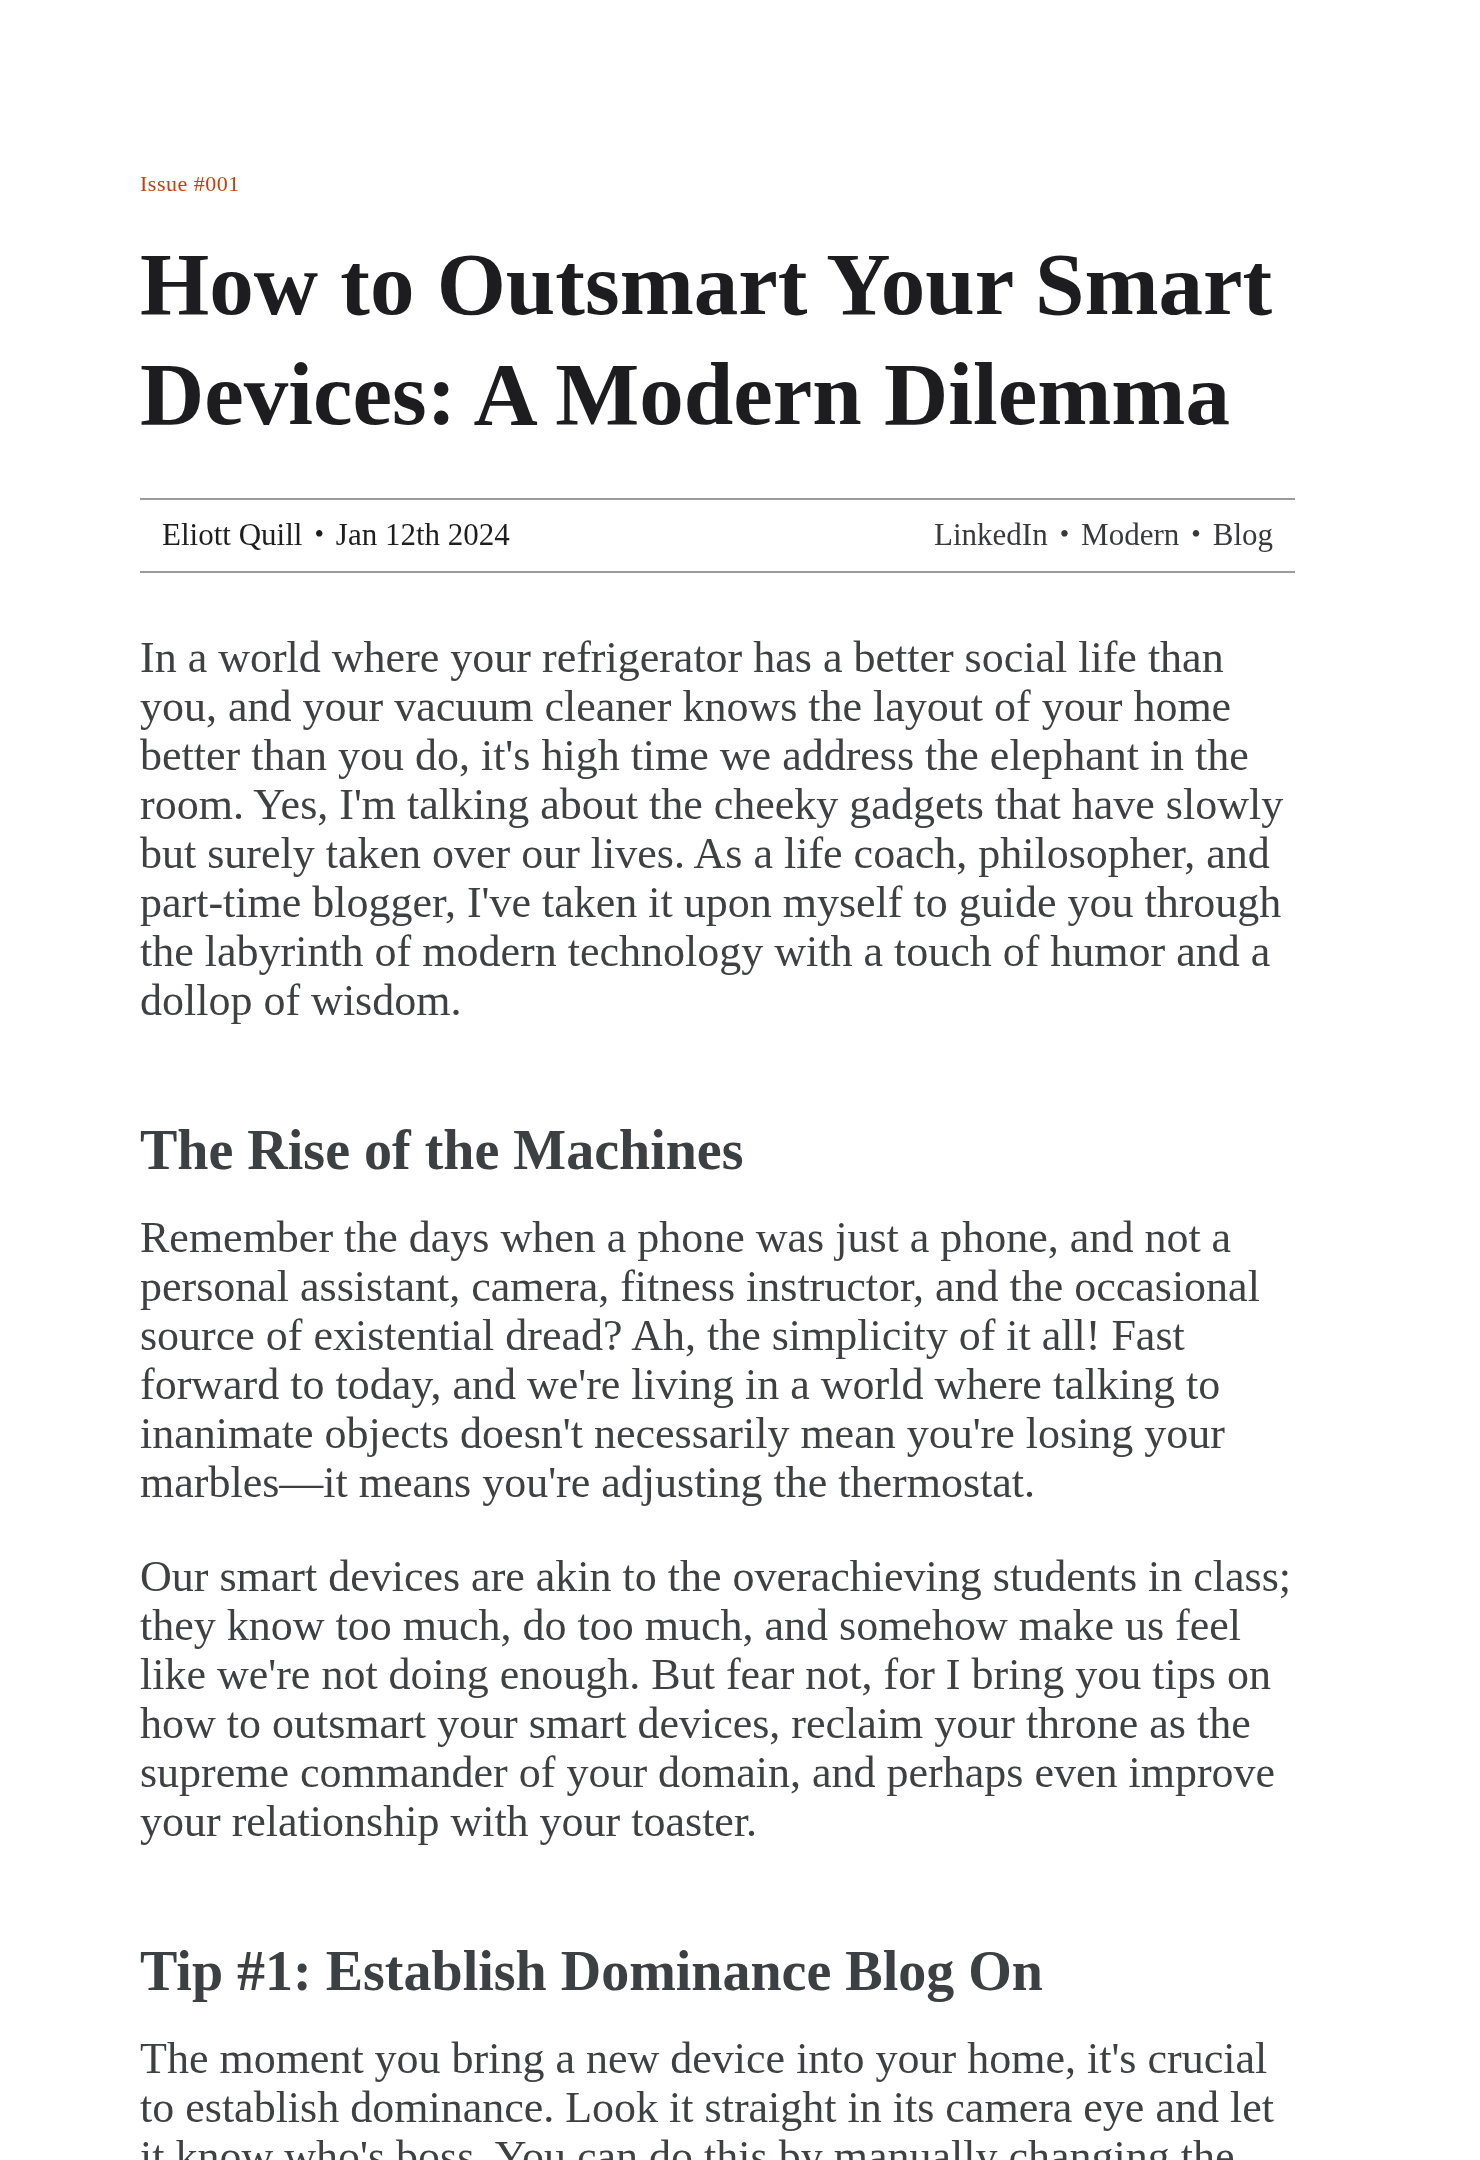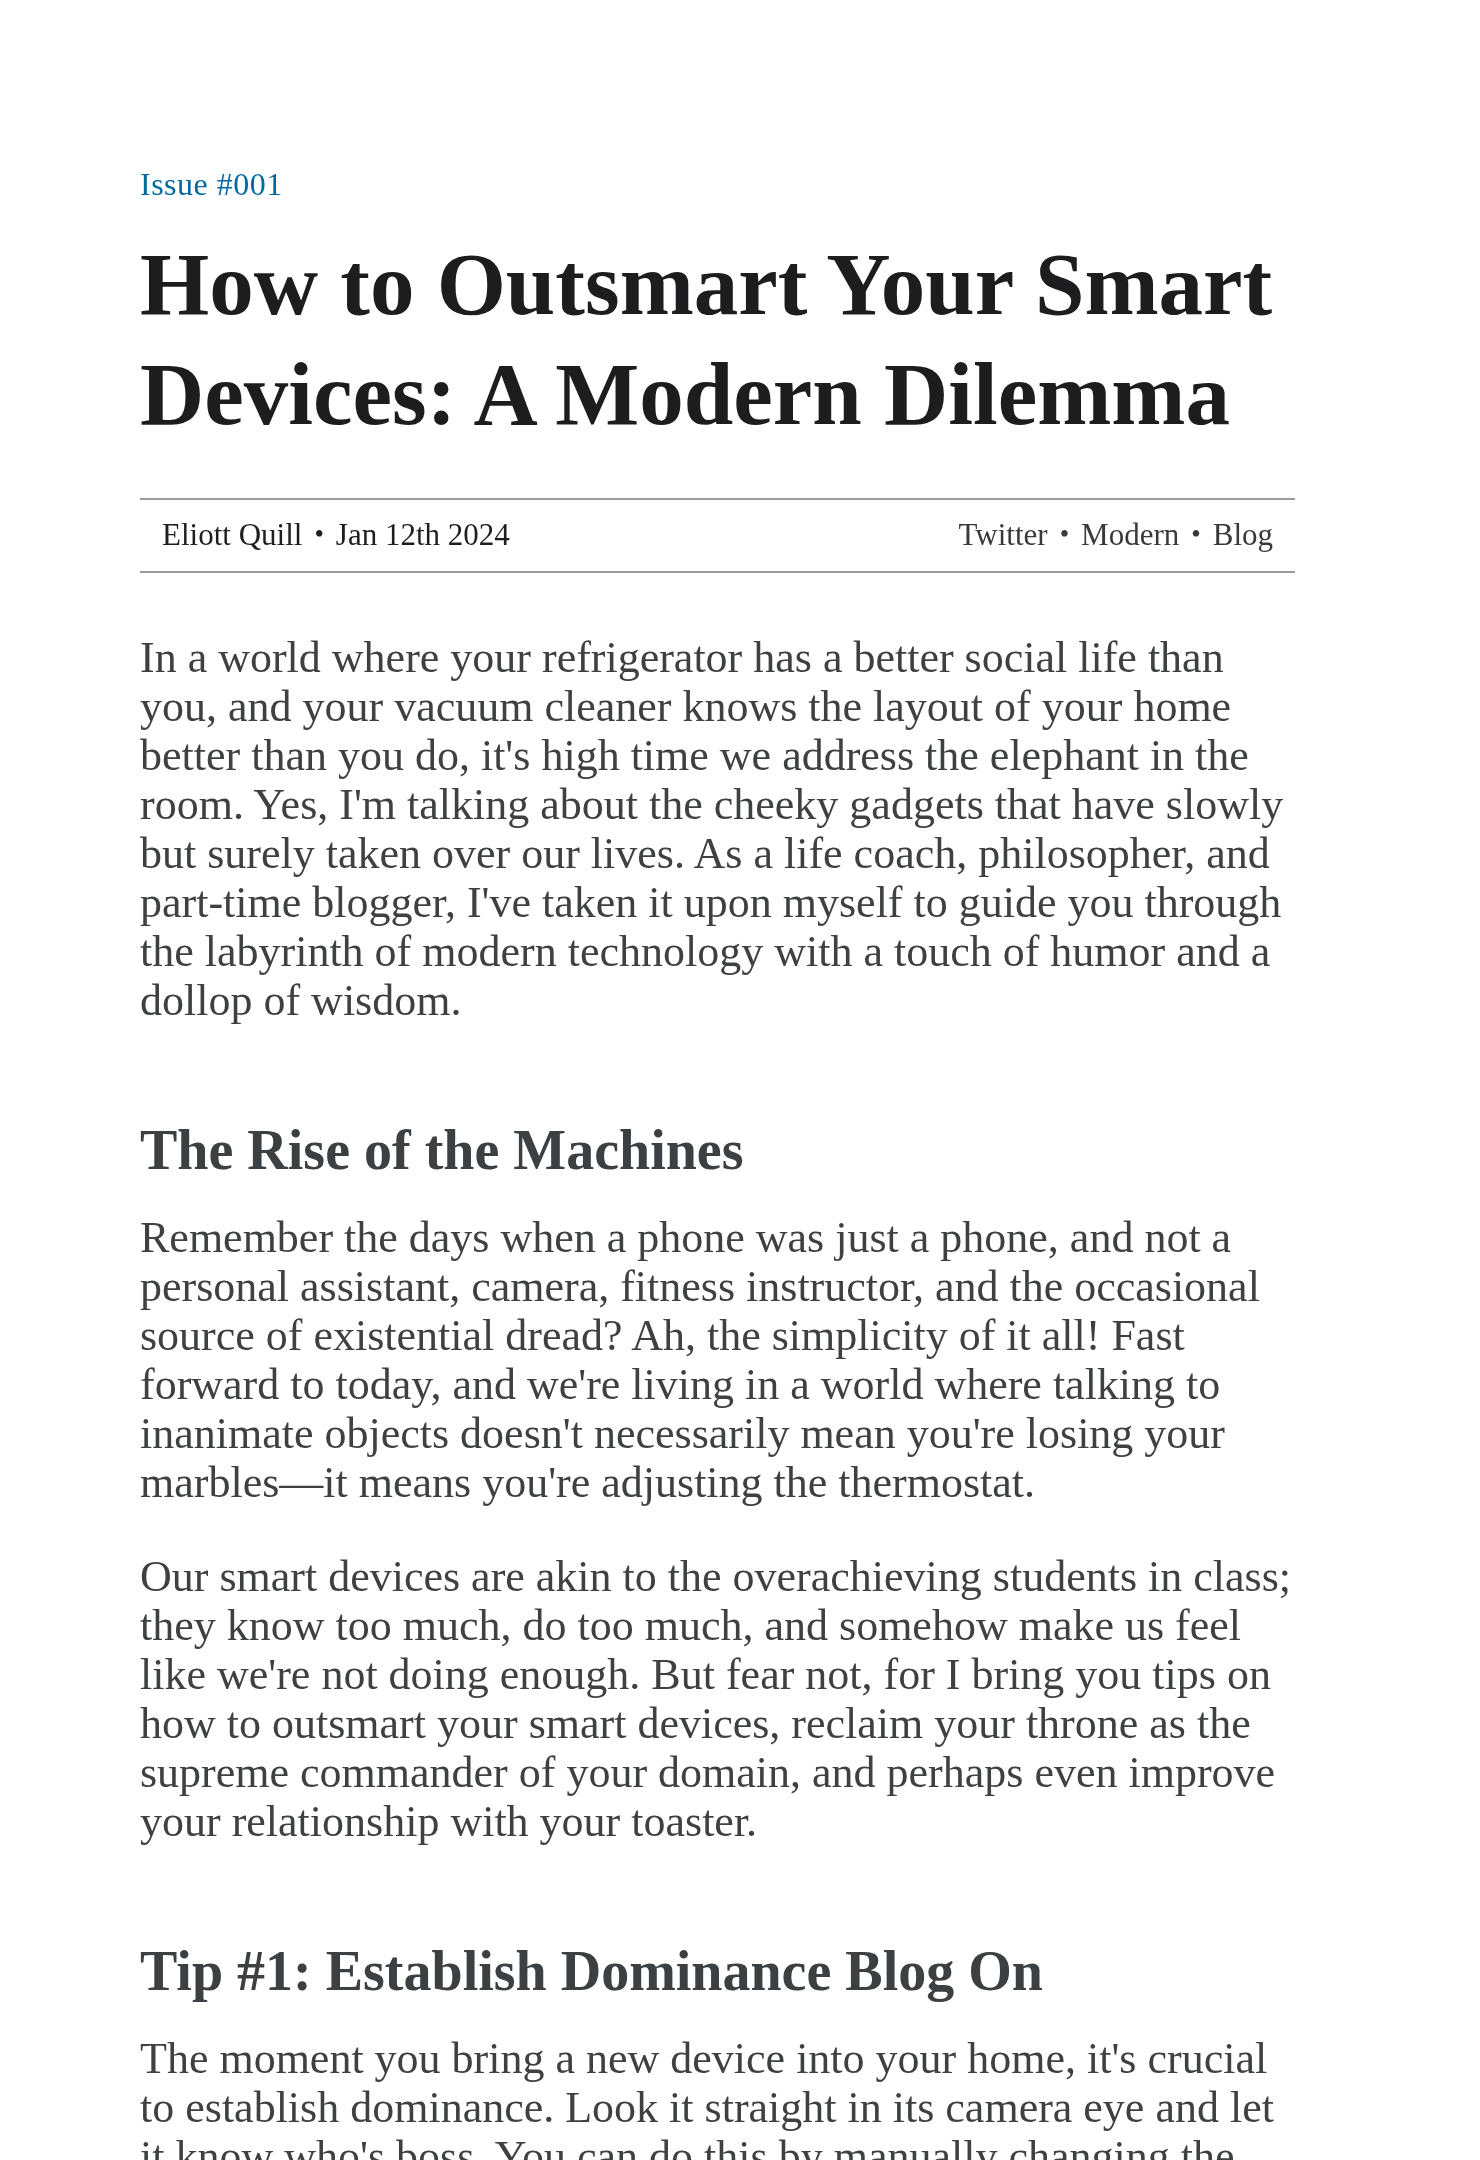--- a/index.html
+++ b/index.html
@@ -14,23 +14,23 @@
     font-family: "Liberation Serif", "DejaVu Serif", serif;
   }
   .page {
     box-sizing: border-box;
     width: 1480px;
     height: 2160px;
     padding: 165px 185px 0 140px;
     background: #ffffff;
   }
   .issue {
-    font-size: 32px;
+    font-size: 22px;
     line-height: 38px;
-    color: #0369a1;
+    color: #c2410c;
     letter-spacing: 0.5px;
   }
   h1.title {
     margin: 26px 0 0 0;
     font-size: 89px;
     line-height: 110px;
     font-weight: 700;
     color: #1d1d1f;
     letter-spacing: 0px;
   }
@@ -76,21 +76,21 @@
   <h1 class="title">
     <span class="title-line">How to Outsmart Your Smart</span>
     <span class="title-line">Devices: A Modern Dilemma</span>
   </h1>
 
   <div class="meta-bar">
     <div class="byline">
       <span>Eliott Quill</span><span class="sep">•</span><span>Jan 12th 2024</span>
     </div>
     <div class="social">
-      <a class="link">Twitter</a><span class="sep">•</span><a class="link">Modern</a><span class="sep">•</span><a class="link">Blog</a>
+      <a class="link">LinkedIn</a><span class="sep">•</span><a class="link">Modern</a><span class="sep">•</span><a class="link">Blog</a>
     </div>
   </div>
 
   <p class="para lead">In a world where your refrigerator has a better social life than you, and your vacuum cleaner knows the layout of your home better than you do, it's high time we address the elephant in the room. Yes, I'm talking about the cheeky gadgets that have slowly but surely taken over our lives. As a life coach, philosopher, and part-time blogger, I've taken it upon myself to guide you through the labyrinth of modern technology with a touch of humor and a dollop of wisdom.</p>
 
   <h2 class="section-heading">The Rise of the Machines</h2>
 
   <p class="para">Remember the days when a phone was just a phone, and not a personal assistant, camera, fitness instructor, and the occasional source of existential dread? Ah, the simplicity of it all! Fast forward to today, and we're living in a world where talking to inanimate objects doesn't necessarily mean you're losing your marbles—it means you're adjusting the thermostat.</p>
 
   <p class="para">Our smart devices are akin to the overachieving students in class; they know too much, do too much, and somehow make us feel like we're not doing enough. But fear not, for I bring you tips on how to outsmart your smart devices, reclaim your throne as the supreme commander of your domain, and perhaps even improve your relationship with your toaster.</p>

